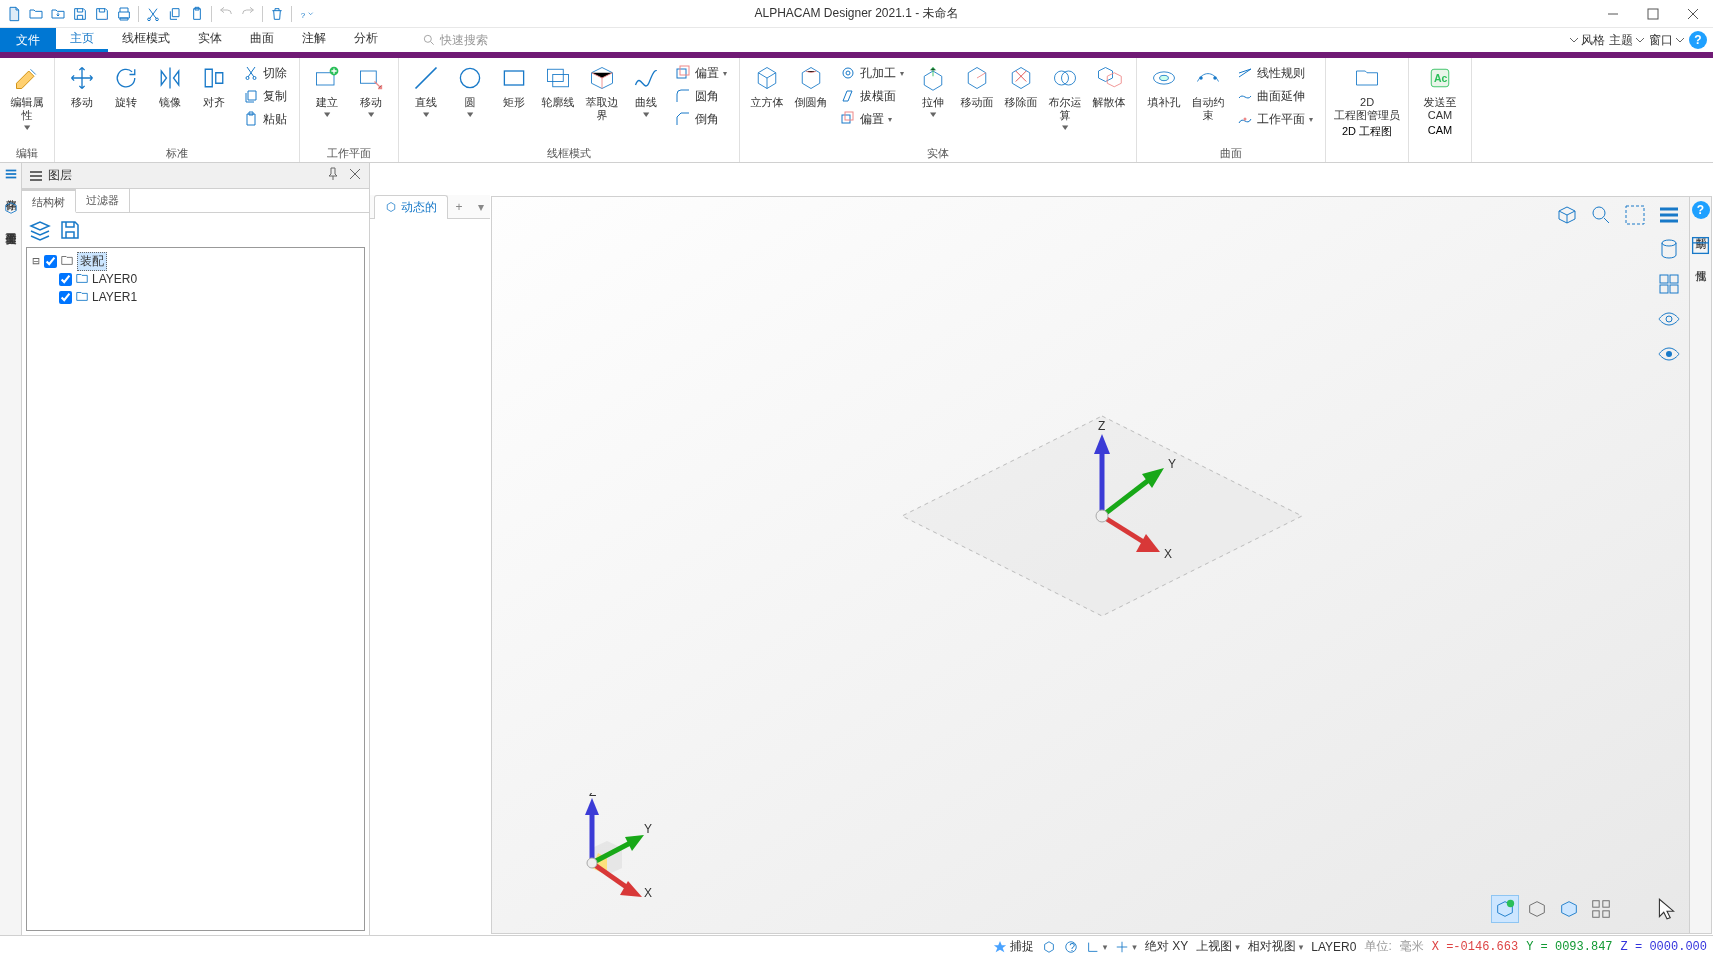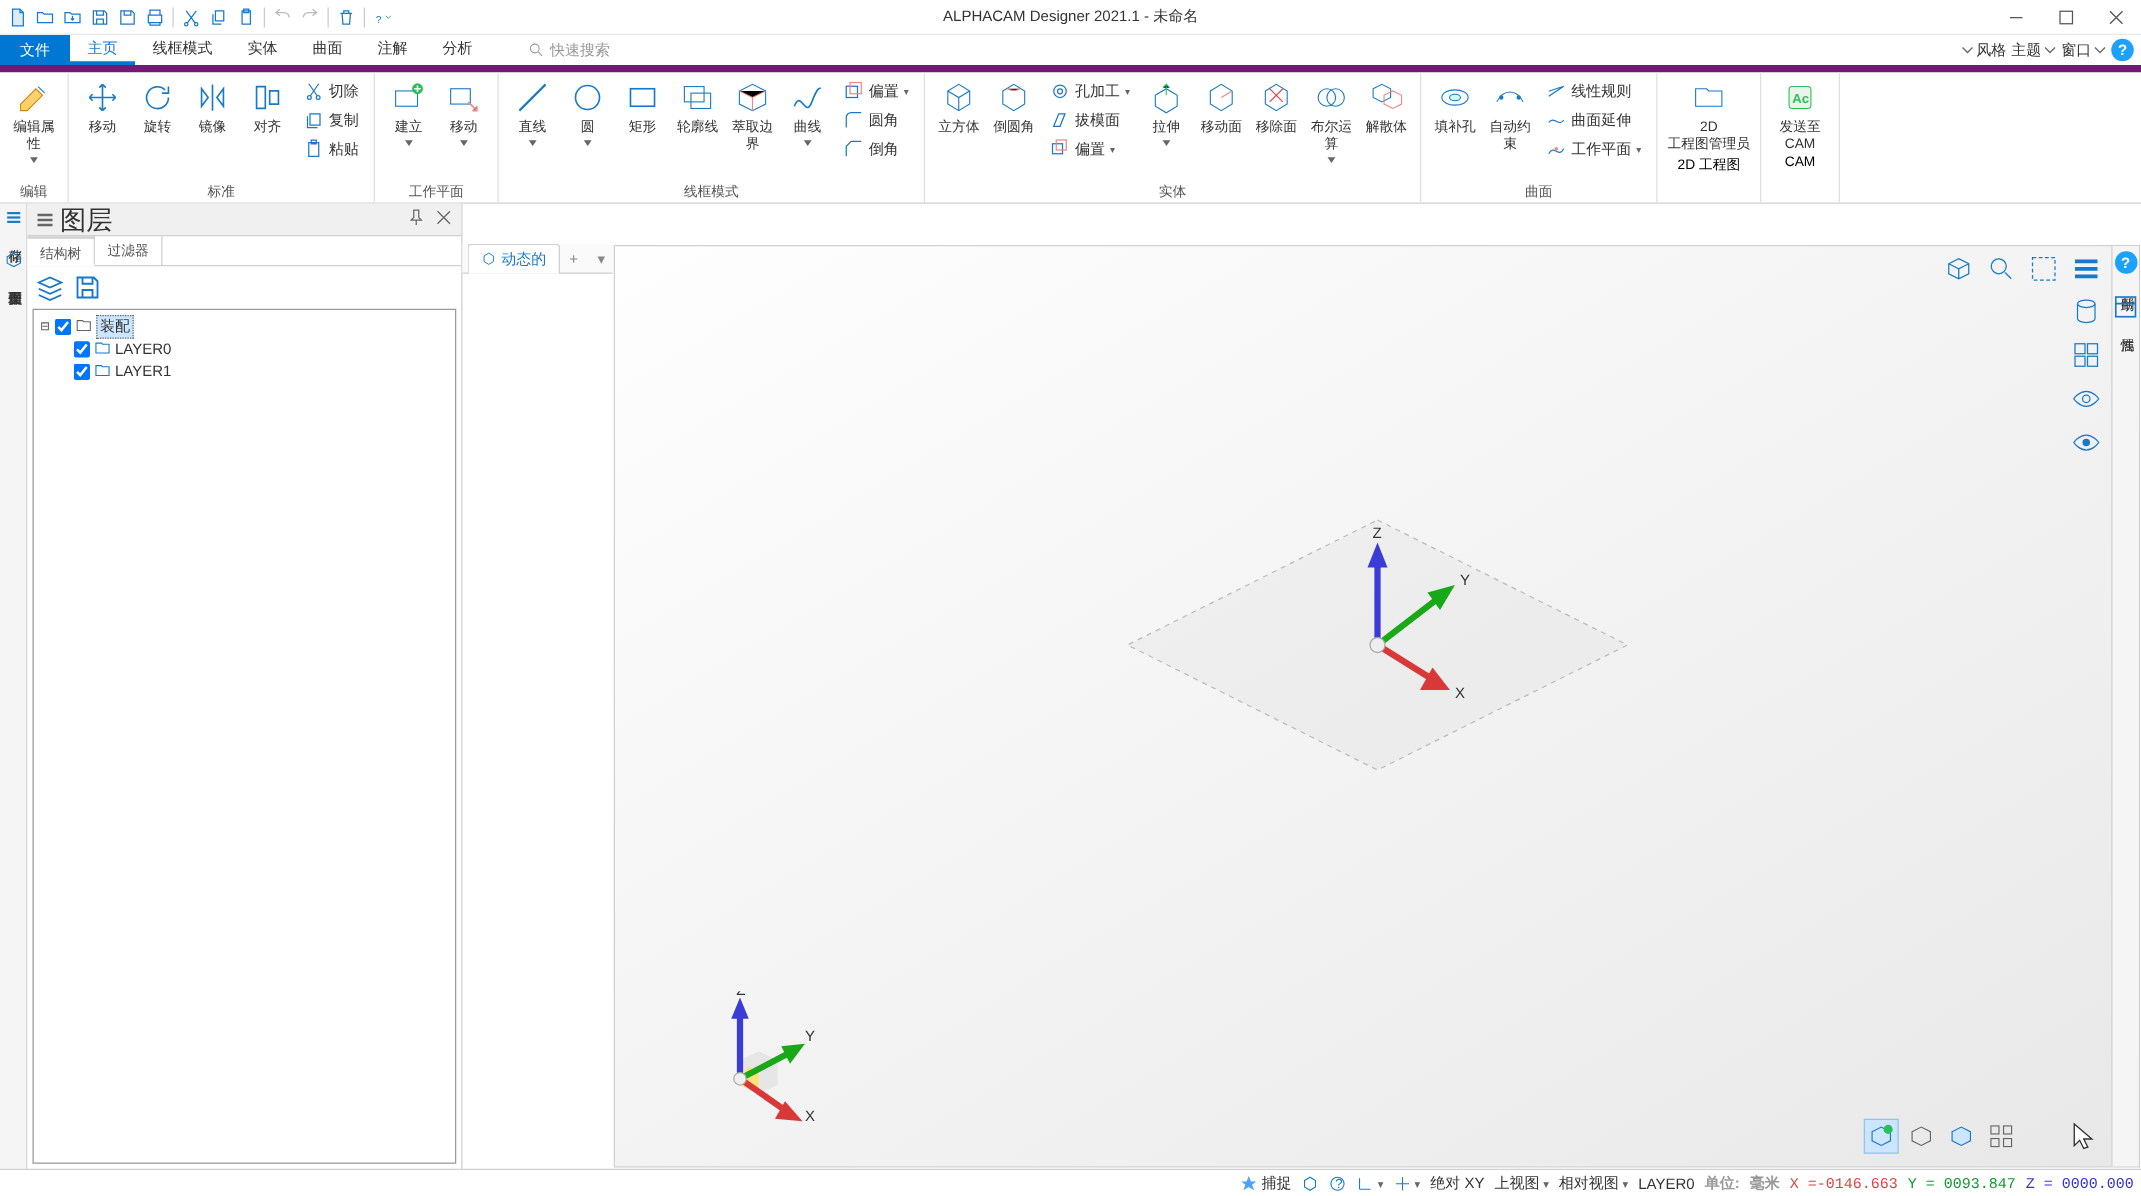--- a/index.html
+++ b/index.html
@@ -45,21 +45,21 @@
 .cam-group .rb{width:50px;}
 
 
 .main { flex: 1; display: flex; min-height:0;}
 .left-rail { width: 22px; background: #f5f5f5; border-right:1px solid #d0d0d0; display:flex; flex-direction:column; align-items:center; padding-top:4px; gap:6px;}
 .left-rail .rail-item{ writing-mode:vertical-rl; font-size:11px; color:#333; cursor:pointer; padding:4px 0;}
 .left-rail svg{width:14px;height:14px;color:#1879c8;}
 
 .panel { width: 348px; border-right: 1px solid #d0d0d0; display: flex; flex-direction: column; background:#fff;}
 .panel-header { height: 26px; display: flex; align-items: center; padding: 0 6px; background: #f0f0f0; border-bottom:1px solid #d0d0d0;}
-.panel-header .t { font-size: 21px; font-weight: 500; color: #333; margin-left:4px;}
+.panel-header .t { font-size: 12px; font-weight: 500; color: #333; margin-left:4px;}
 .panel-header svg{width:16px;height:16px;color:#666;}
 .panel-header .spacer{flex:1;}
 .panel-header .close-ico, .panel-header .pin-ico{cursor:pointer; margin-left:6px;}
 .panel-tabs{height:24px;display:flex;border-bottom:1px solid #d0d0d0;}
 .panel-tab{padding:4px 10px;font-size:11px;color:#555;cursor:pointer;border-right:1px solid #d0d0d0;}
 .panel-tab.active{background:#fff;border-bottom:2px solid #fff;margin-bottom:-1px;border-top:2px solid #d0d0d0;}
 .panel-toolbar{height:34px;display:flex;align-items:center;gap:6px;padding:0 6px;}
 .panel-toolbar svg{width:24px;height:24px;color:#1879c8;cursor:pointer;}
 .tree{border:1px solid #999; flex:1;margin:0 4px 4px 4px;padding:4px;font-size:11px;color:#333;overflow:auto;}
 .tree-row{display:flex;align-items:center;gap:3px;height:18px;}
@@ -96,21 +96,21 @@
 
 
 .status{height:22px;border-top:1px solid #d0d0d0;display:flex;align-items:center;padding:0 6px;font-size:11px;color:#333;gap:8px;}
 .status .sp{flex:1;}
 .status svg{width:14px;height:14px;color:#1879c8;}
 .status .coord{font-family:Liberation Mono, monospace;}
 .status .x{color:#d44;}
 .status .y{color:#193;}
 .status .z{color:#33d;}
 .status .dd::after{content:" ▾"; color:#666;font-size:9px;}
-.status .grey{color:#999;font-weight:bold;}
+.status .grey{color:#999;}
 .status .item{display:flex; align-items:center; gap:3px; cursor:pointer;}
 
 
 .grid-plane{position:absolute;left:50%;top:46%;transform:translate(-50%,-50%);}
 .mini-gizmo{position:absolute;left:70px;bottom:30px;}
 </style>
 </head>
 <body>
 
 <div class="titlebar">

